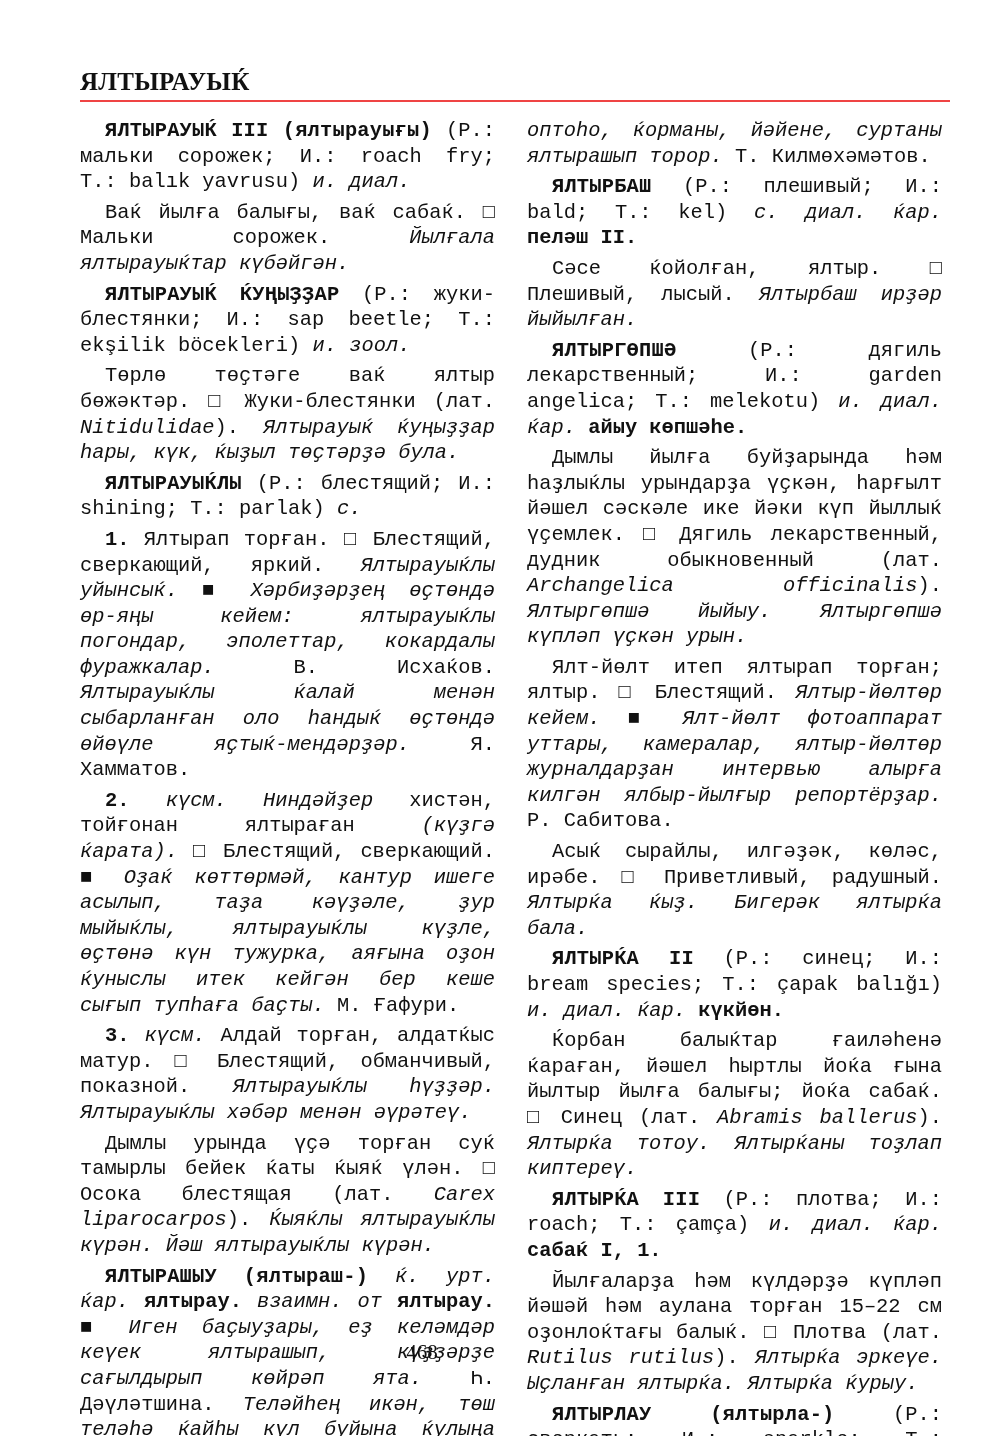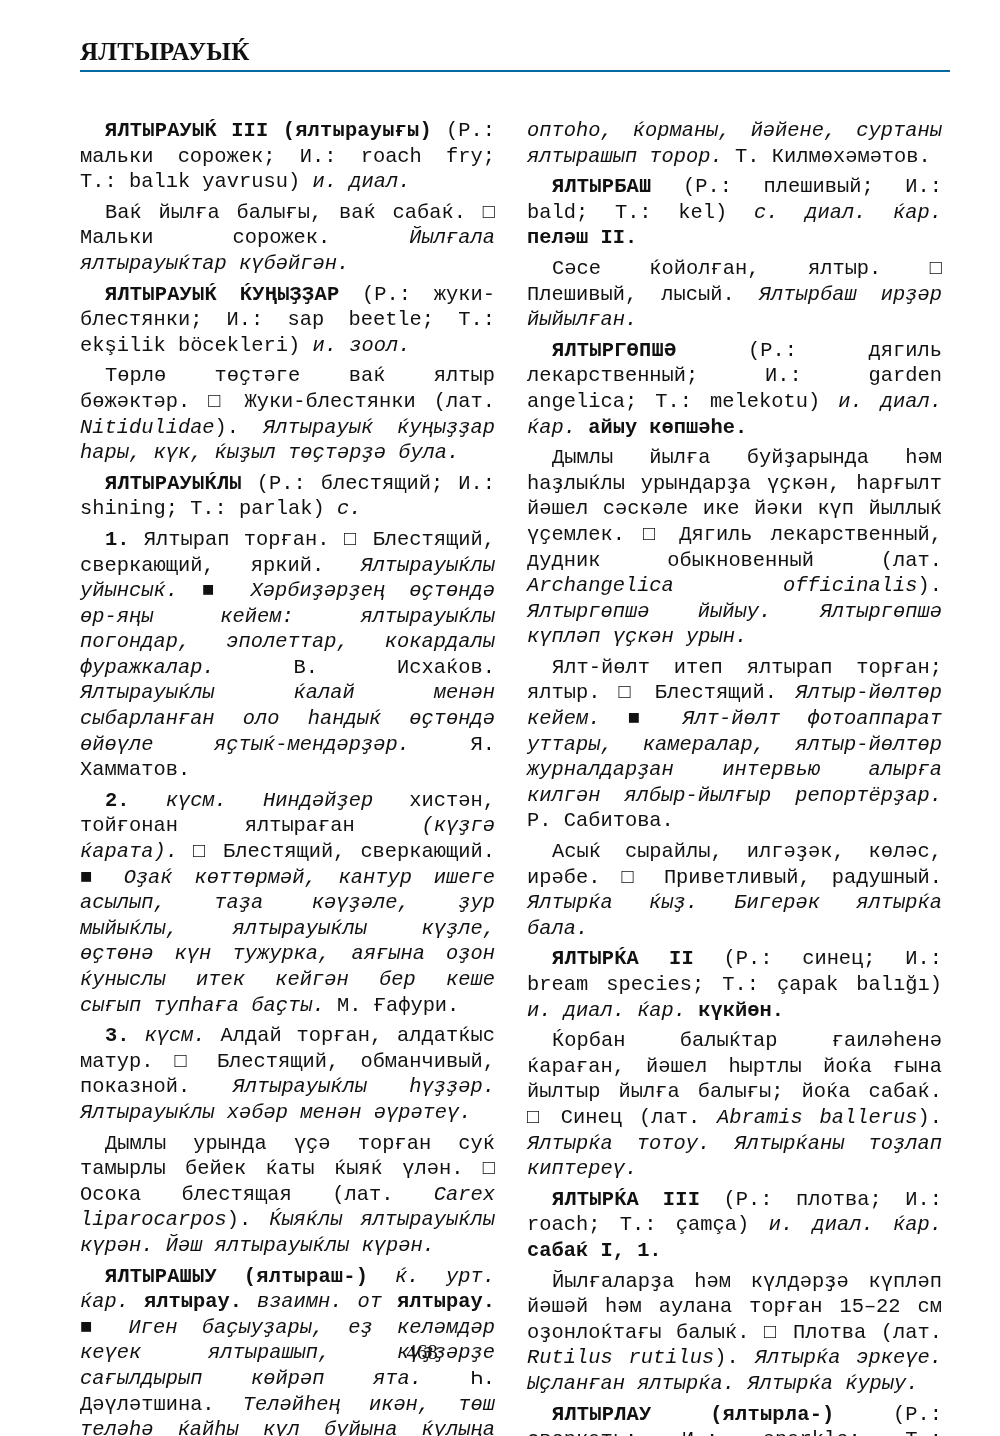--- a/index.html
+++ b/index.html
@@ -2,25 +2,25 @@
 <html><head>
 <meta charset="utf-8">
 <style>
   html, body { margin: 0; padding: 0; background: #ffffff; }
   body {
     width: 1000px; height: 1436px; position: relative; overflow: hidden;
     font-family: "DejaVu Serif", "Liberation Serif", serif;
     color: #111111;
   }
   .running-head {
-    position: absolute; left: 80px; top: 38px; width: 870px;
+    position: absolute; left: 80px; top: 68px; width: 870px;
     font-family: "Liberation Serif", serif;
     font-weight: bold; font-size: 25px; letter-spacing: 0.3px;
     padding-bottom: 4px;
-    border-bottom: 2px solid #0369a1;
+    border-bottom: 2px solid #ef4444;
   }
   .col {
     position: absolute; top: 118px; width: 415px;
     font-family: Liberation Mono, monospace;
     font-size: 20.4px; line-height: 25.6px;
     text-align: justify; hyphens: manual;
   }
   .col.left { left: 80px; }
   .col.right { left: 527px; }
   .para { margin: 0 0 5px 0; text-indent: 25px; }

